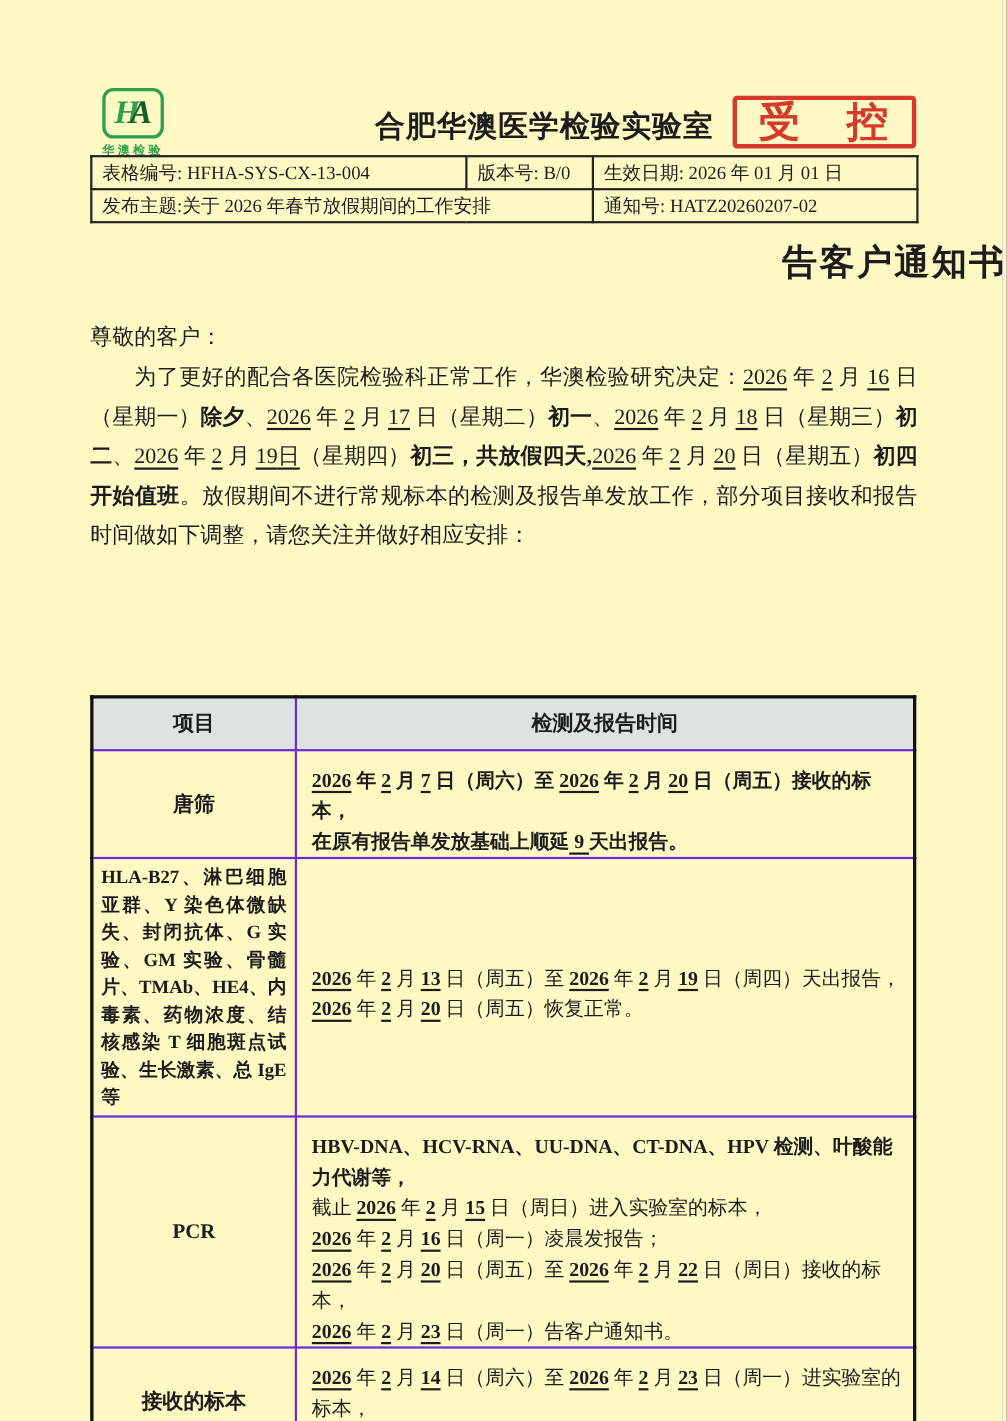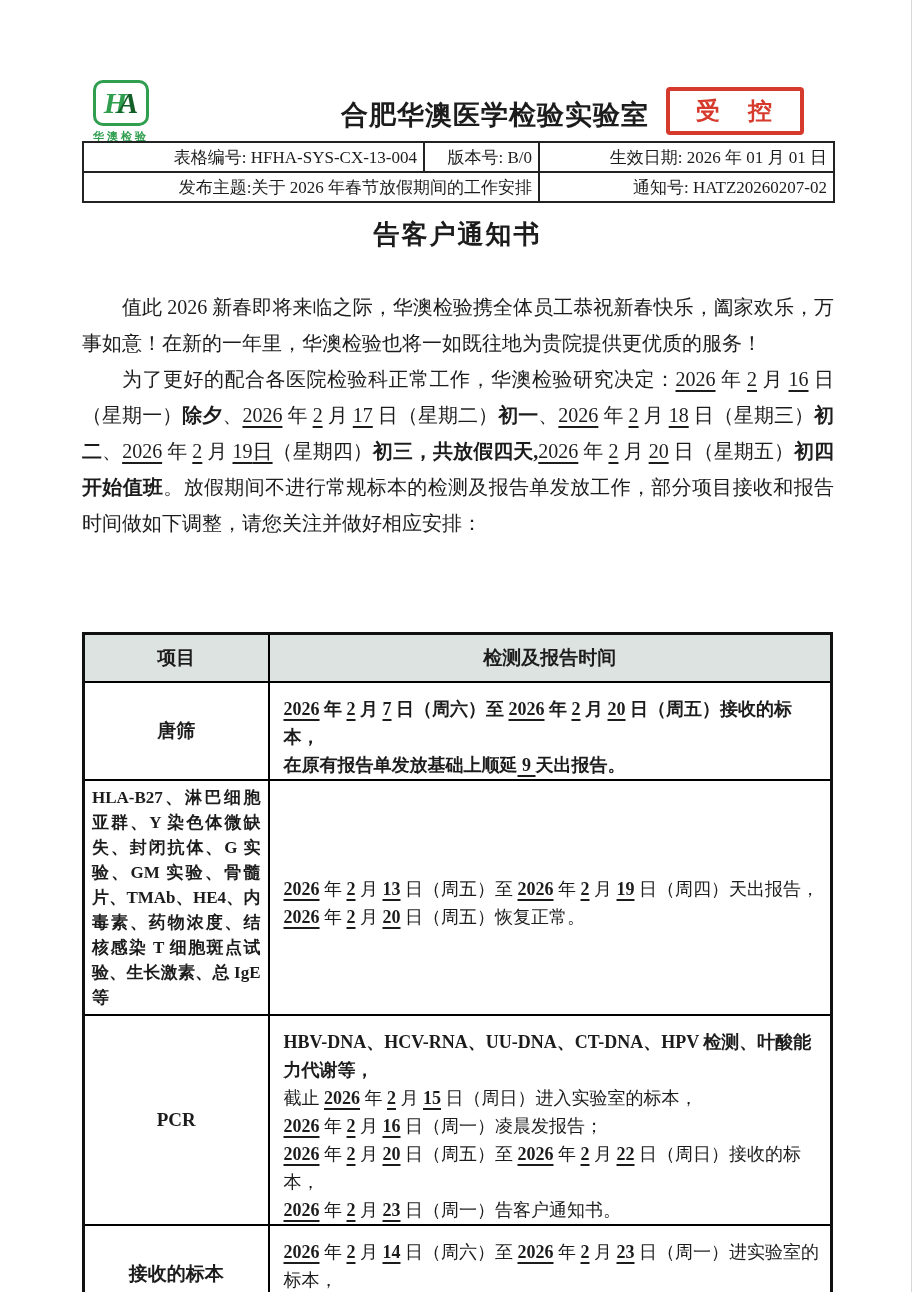--- a/index.html
+++ b/index.html
@@ -1,17 +1,17 @@
 <!DOCTYPE html>
 <html style="--ink: #1c1c1c; --stamp_red: #d63a2c; --logo_green: #2f9e4f; --logo_dark: #145f28; --table_header_bg: #dde3e1;"><head>
 <meta charset="utf-8">
 <style>
   html,body{margin:0;padding:0;background:#9a9a9a;}
   .page{
-    position:relative;width:915px;height:1292px;margin:0 auto;background:#ffffff;
+    position:relative;width:915px;height:1292px;margin:0 auto;background:#fef9c3;
     font-family:"Liberation Serif","DejaVu Serif",serif;color:var(--ink,#1c1c1c);
     overflow:hidden;
     text-decoration:underline;
   }
   .scan-edge{position:absolute;top:0;bottom:0;right:3px;width:1px;background:#d7d7d5;}
 
   
   .logo{position:absolute;left:86px;top:80px;width:70px;text-align:center;}
   .logo-box{
     width:56px;height:46px;margin:0 auto;border:3px solid var(--logo_green,#2f9e4f);
@@ -25,58 +25,58 @@
   .logo-mono .m1{color:var(--logo_green,#2f9e4f);}
   .logo-caption{
     margin-top:3px;font-size:11px;font-weight:bold;letter-spacing:3px;
     color:var(--logo_green,#2f9e4f);white-space:nowrap;
   }
   .org-title{
     position:absolute;left:300px;top:97px;width:390px;text-align:center;
     font-size:27px;font-weight:bold;letter-spacing:1px;white-space:nowrap;
   }
   .stamp{
-    position:absolute;left:666px;top:87px;width:138px;height:48px;box-sizing:border-box;
+    position:absolute;left:666px;top:87px;width:167px;height:48px;box-sizing:border-box;
     border:4px solid var(--stamp_red,#d63a2c);border-radius:4px;
     display:flex;align-items:center;justify-content:center;
-    color:var(--stamp_red,#d63a2c);font-weight:bold;font-size:24px;letter-spacing:2px;
+    color:var(--stamp_red,#d63a2c);font-weight:bold;font-size:38px;letter-spacing:2px;
     white-space:nowrap;
   }
 
   
   .meta-table{
     position:absolute;left:82px;top:141px;width:751px;border-collapse:collapse;
-    font-size:17px;table-layout:fixed;text-align:right;
+    font-size:17px;table-layout:fixed;
   }
   .meta-table td{
     border:2px solid #222;padding:2px 6px 2px 9px;height:24px;white-space:nowrap;overflow:hidden;
   }
 
   
   .doc-title{
-    position:absolute;left:0;top:217px;width:915px;text-align:center;
-    font-size:26px;font-weight:bold;letter-spacing:2px;
+    position:absolute;left:0;top:217px;width:915px;text-align:right;
+    font-size:32px;font-weight:bold;letter-spacing:2px;
   }
   .body-text{
     position:absolute;left:82px;top:289px;width:752px;
     font-size:20px;line-height:36px;text-align:justify;
   }
   .body-text p{margin:0;text-indent:2em;}
   .body-text p.salutation{text-indent:0;}
 
   .b{font-weight:bold;}
   .u{text-decoration:underline;text-underline-offset:4px;text-decoration-thickness:1.5px;}
   .b.u{text-decoration-thickness:2px;}
 
   
   .schedule{
     position:absolute;left:82px;top:632px;width:751px;border-collapse:collapse;
     font-size:18px;table-layout:fixed;
   }
-  .schedule th,.schedule td{border:2px solid #000000;}
+  .schedule th,.schedule td{border:2px solid #6d28d9;}
   .schedule{border:3px solid #111;}
   .schedule thead tr{height:48px;}
   .schedule th{
     background:var(--table_header_bg,#dde3e1);font-size:19px;font-weight:bold;text-align:center;
   }
   .schedule col.c1{width:185px;}
   .schedule tr.r0{height:76px;}
   .schedule tr.r1{height:189px;}
   .schedule tr.r2{height:141px;}
   .schedule tr.r3{height:69px;}
@@ -122,21 +122,21 @@
     <tr>
       <td colspan="2"><span>发布主题:</span><span>关于 2026 年春节放假期间的工作安排</span></td>
       <td><span>通知号: </span><span>HATZ20260207-02</span></td>
     </tr>
   </tbody>
     </table>
 
   <div class="doc-title">告客户通知书</div>
 
   <div class="body-text">
-    <p>值此 2026 新春即将来临之际，华澳检验携全体员工恭祝新春快乐，阖家欢乐，万事如意！在新的一年里，华澳检验也将一如既往地为贵院提供更优质的服务！</p>
+    <p class="salutation">尊敬的客户：</p>
     <p><span>为了更好的配合各医院检验科正常工作，华澳检验研究决定：</span><span class="u">2026</span><span> 年 </span><span class="u">2</span><span> 月 </span><span class="u">16</span><span> 日（星期一）</span><span class="b">除夕</span><span>、</span><span class="u">2026</span><span> 年 </span><span class="u">2</span><span> 月 </span><span class="u">17</span><span> 日（星期二）</span><span class="b">初一</span><span>、</span><span class="u">2026</span><span> 年 </span><span class="u">2</span><span> 月 </span><span class="u">18</span><span> 日（星期三）</span><span class="b">初二</span><span>、</span><span class="u">2026</span><span> 年 </span><span class="u">2</span><span> 月 </span><span class="u">19</span><span class="u">日</span><span>（星期四）</span><span class="b">初三，共放假四天,</span><span class="u">2026</span><span> 年 </span><span class="u">2</span><span> 月 </span><span class="u">20</span><span> 日（星期五）</span><span class="b">初四开始值班</span><span>。放假期间不进行常规标本的检测及报告单发放工作，部分项目接收和报告时间做如下调整，请您关注并做好相应安排：</span></p>
   </div>
 
   <table class="schedule">
     <colgroup>
         <col class="c1">
         <col>
       </colgroup>
     <thead>
       <tr>

